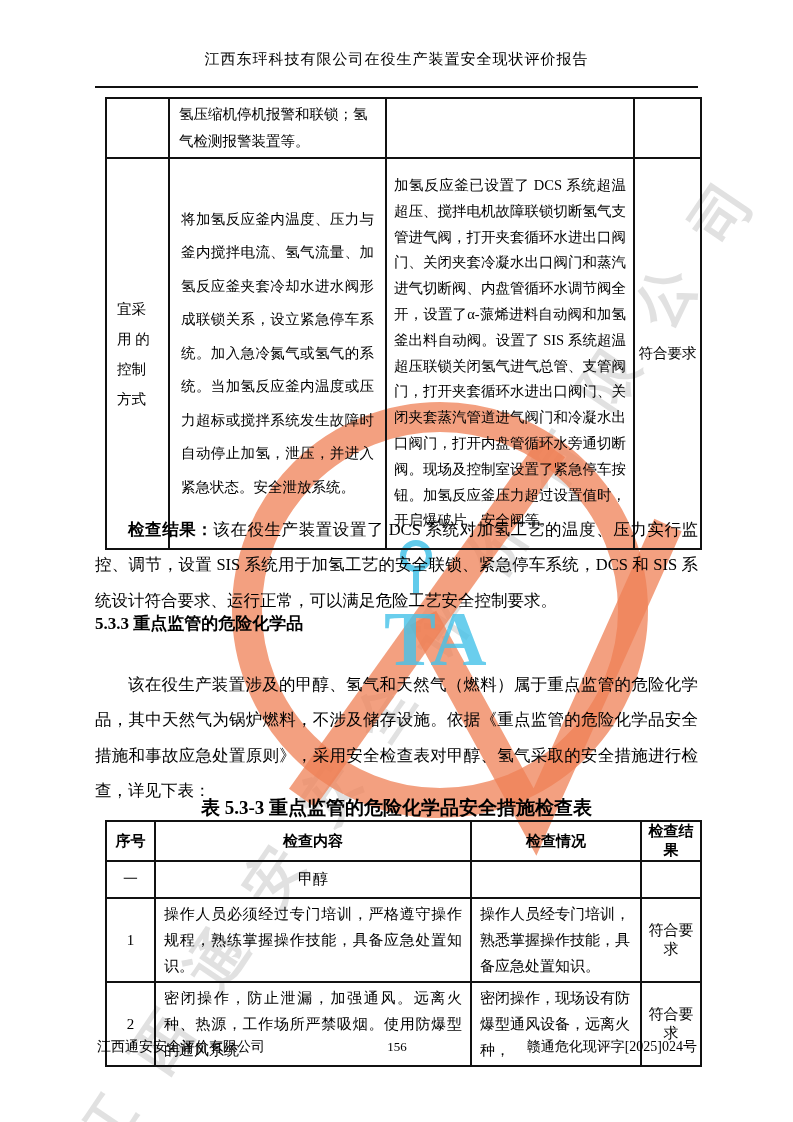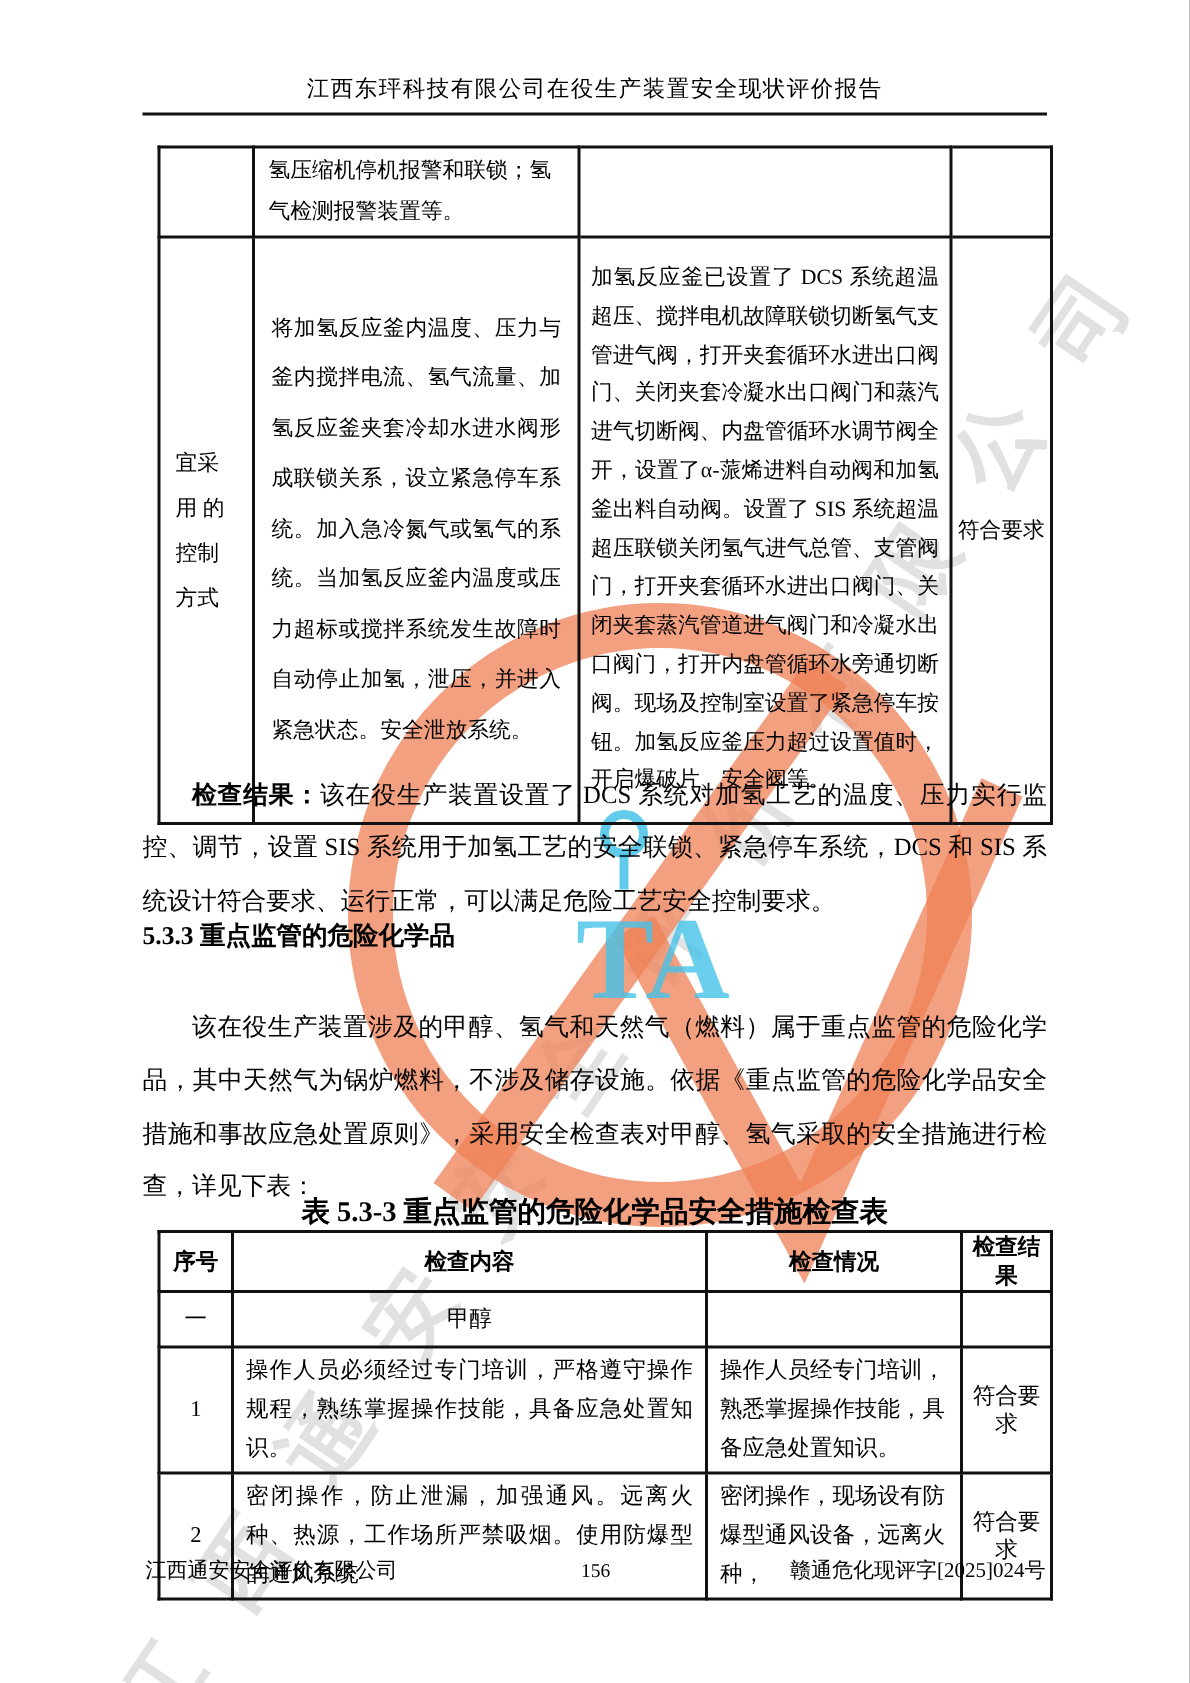--- a/index.html
+++ b/index.html
@@ -20,21 +20,21 @@
     font-size:60px; font-weight:bold; letter-spacing:14px;
     color:rgba(238,72,58,0.78);
   }
   .wm-logo { position:absolute; left:180px; top:350px; }
   .wm-ta   { position:absolute; left:382px; top:533px; }
   
   .content { position:absolute; inset:0; z-index:1; }
   .doc-header {
     position:absolute; top:50px; left:95px; width:603px;
     text-align:center; font-size:15px; letter-spacing:1px;
-    padding-bottom:6px; border-bottom:2px solid #111;
+    padding-bottom:17px; border-bottom:2px solid #111;
   }
   table { border-collapse:collapse; table-layout:fixed; }
   td, th { border:2px solid #111; font-weight:normal; overflow:hidden;margin-top:19px; }
   .t1 { position:absolute; top:97px; left:105px; width:595px; font-size:14.5px; }
   .t1 .c-empty { }
   .t1 .r1-content { vertical-align:middle; text-align:left; padding:2px 9px; line-height:27px; }
   .t1 .r2-label { vertical-align:middle; text-align:left; padding:0 10px; line-height:30px; }
   .t1 .r2-req { vertical-align:middle; text-align:justify; padding:0 11px; line-height:33.5px; }
   .t1 .r2-situ { vertical-align:top; text-align:justify; padding:14px 7px; line-height:25.8px; }
   .t1 .r2-result { vertical-align:middle; text-align:center; padding:0 2px; }

